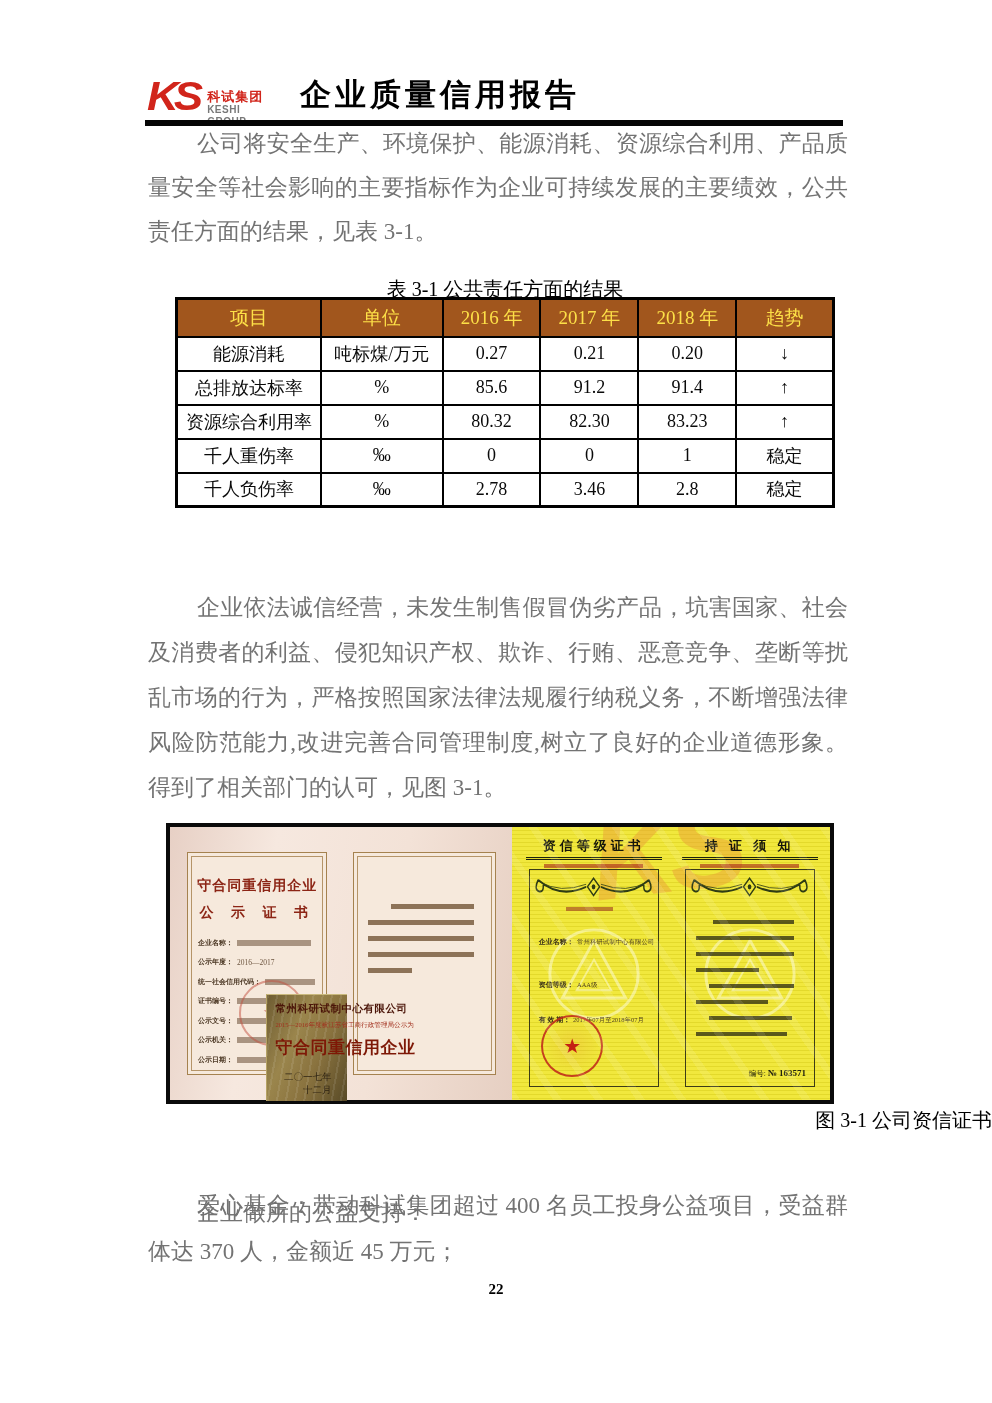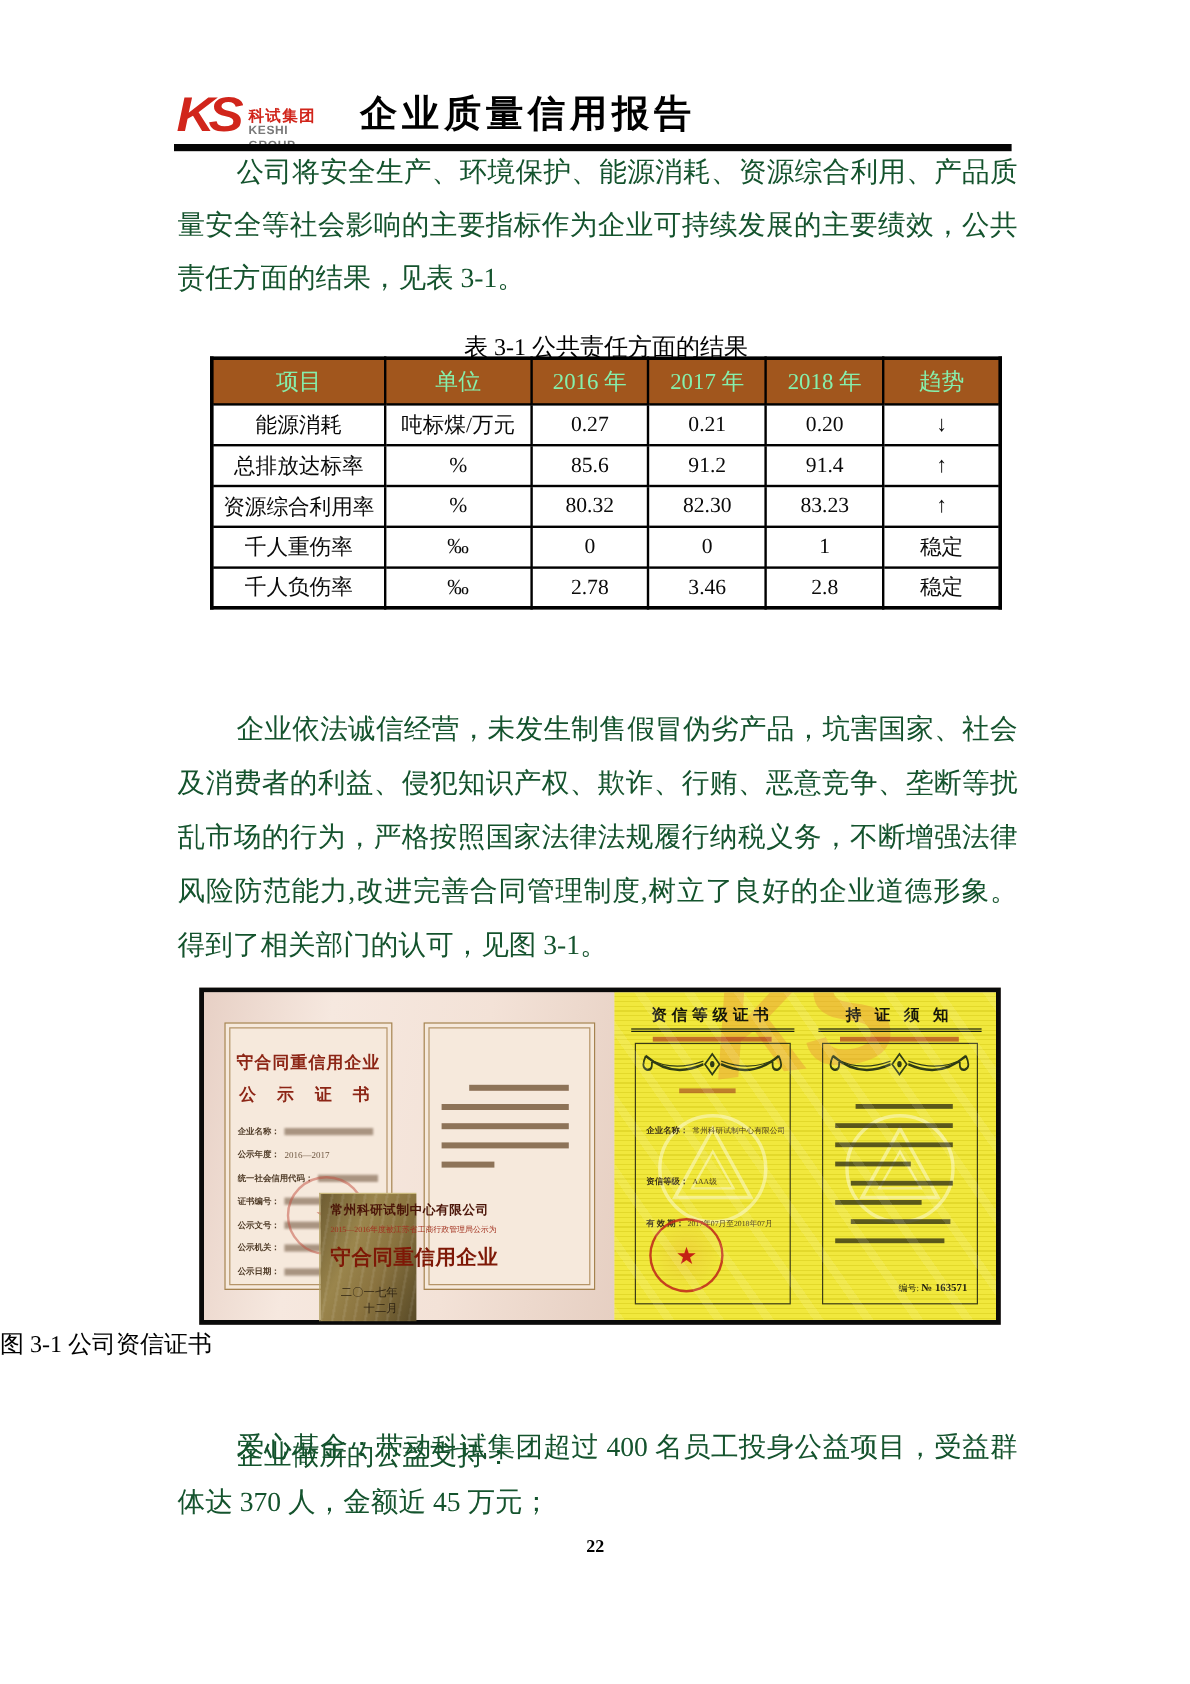--- a/index.html
+++ b/index.html
@@ -10,39 +10,39 @@
   .logo { position:absolute; left:147px; top:72px; display:flex; align-items:flex-start; }
   .logo-ks { font-family:"Liberation Sans",sans-serif; font-weight:900; font-style:italic;
              font-size:44px; line-height:48px; color:#D1251B; letter-spacing:-5px; transform:scaleY(.92); }
   .logo-txt { margin-left:9px; margin-top:18px; line-height:1; }
   .logo-cn { font-size:13px; font-weight:bold; color:#D1251B; letter-spacing:1px; }
   .logo-en { font-family:"Liberation Sans",sans-serif; font-size:10px; font-weight:bold; color:#787878; letter-spacing:.5px; margin-top:2px; }
   .doc-title { position:absolute; left:300px; top:74px; font-size:31px; font-weight:bold; letter-spacing:4px; color:#000; }
   .header-rule { position:absolute; left:145px; top:120px; width:698px; height:6px; background:#050505; }
 
   
-  .para { position:absolute; left:148px; width:700px; font-size:23px; color:#14532d;
+  .para { position:absolute; left:148px; width:700px; font-size:23px; color:#737373;
           text-align:justify; text-indent:49px; line-height:44px; }
   #p1 { top:122px; }
   #p2 { top:585px; line-height:45px; }
   #p3 { top:1191px; }
   #p4 { top:1183px; line-height:46px; }
 
   
   .tbl-caption { position:absolute; left:175px; top:276px; width:660px; text-align:center; font-size:20px; color:#000; }
   table.pub { position:absolute; left:175px; top:297px; width:660px; border-collapse:collapse; table-layout:fixed;
               border:3px solid #000; }
   table.pub th, table.pub td { border:2.5px solid #000; text-align:center; vertical-align:middle; }
-  table.pub th { height:38px; background:#A1561D; color:#86efac; font-weight:normal; font-size:19px; }
+  table.pub th { height:38px; background:#A1561D; color:#fde047; font-weight:normal; font-size:19px; }
   table.pub td { height:34px; font-size:18px; color:#0a0a0a; }
 
   
   .figure { position:absolute; left:166px; top:823px; width:668px; height:281px; border:4px solid #0a0a0a;
             display:flex; background:#f2e1d6; }
-  .fig-caption { position:absolute; left:0; top:1107px; width:100%; text-align:left; font-size:20px; color:#000; }
+  .fig-caption { position:absolute; left:0; top:1107px; width:100%; text-align:right; font-size:20px; color:#000; }
 
   
   .booklet { position:relative; width:51.8%; height:100%;
              background:linear-gradient(100deg,#e7d0c5,#f6e8df 28%,#f3e2d7 62%,#e6cfc2); }
   .bpage { position:absolute; top:9%; height:82%; background:#f6e9dc; border:1px solid #a5824f;
            box-shadow:inset 0 0 0 3px #f6e9dc, inset 0 0 0 4px #b59468; }
   .bpage.left { left:5%; width:41%; }
   .bpage.right { left:53.5%; width:42%; }
   .bk-title { text-align:center; font-weight:bold; color:#8c2515; font-size:14px; letter-spacing:1px; filter:blur(.3px); }
   .bk-title.t1 { margin-top:24px; }

